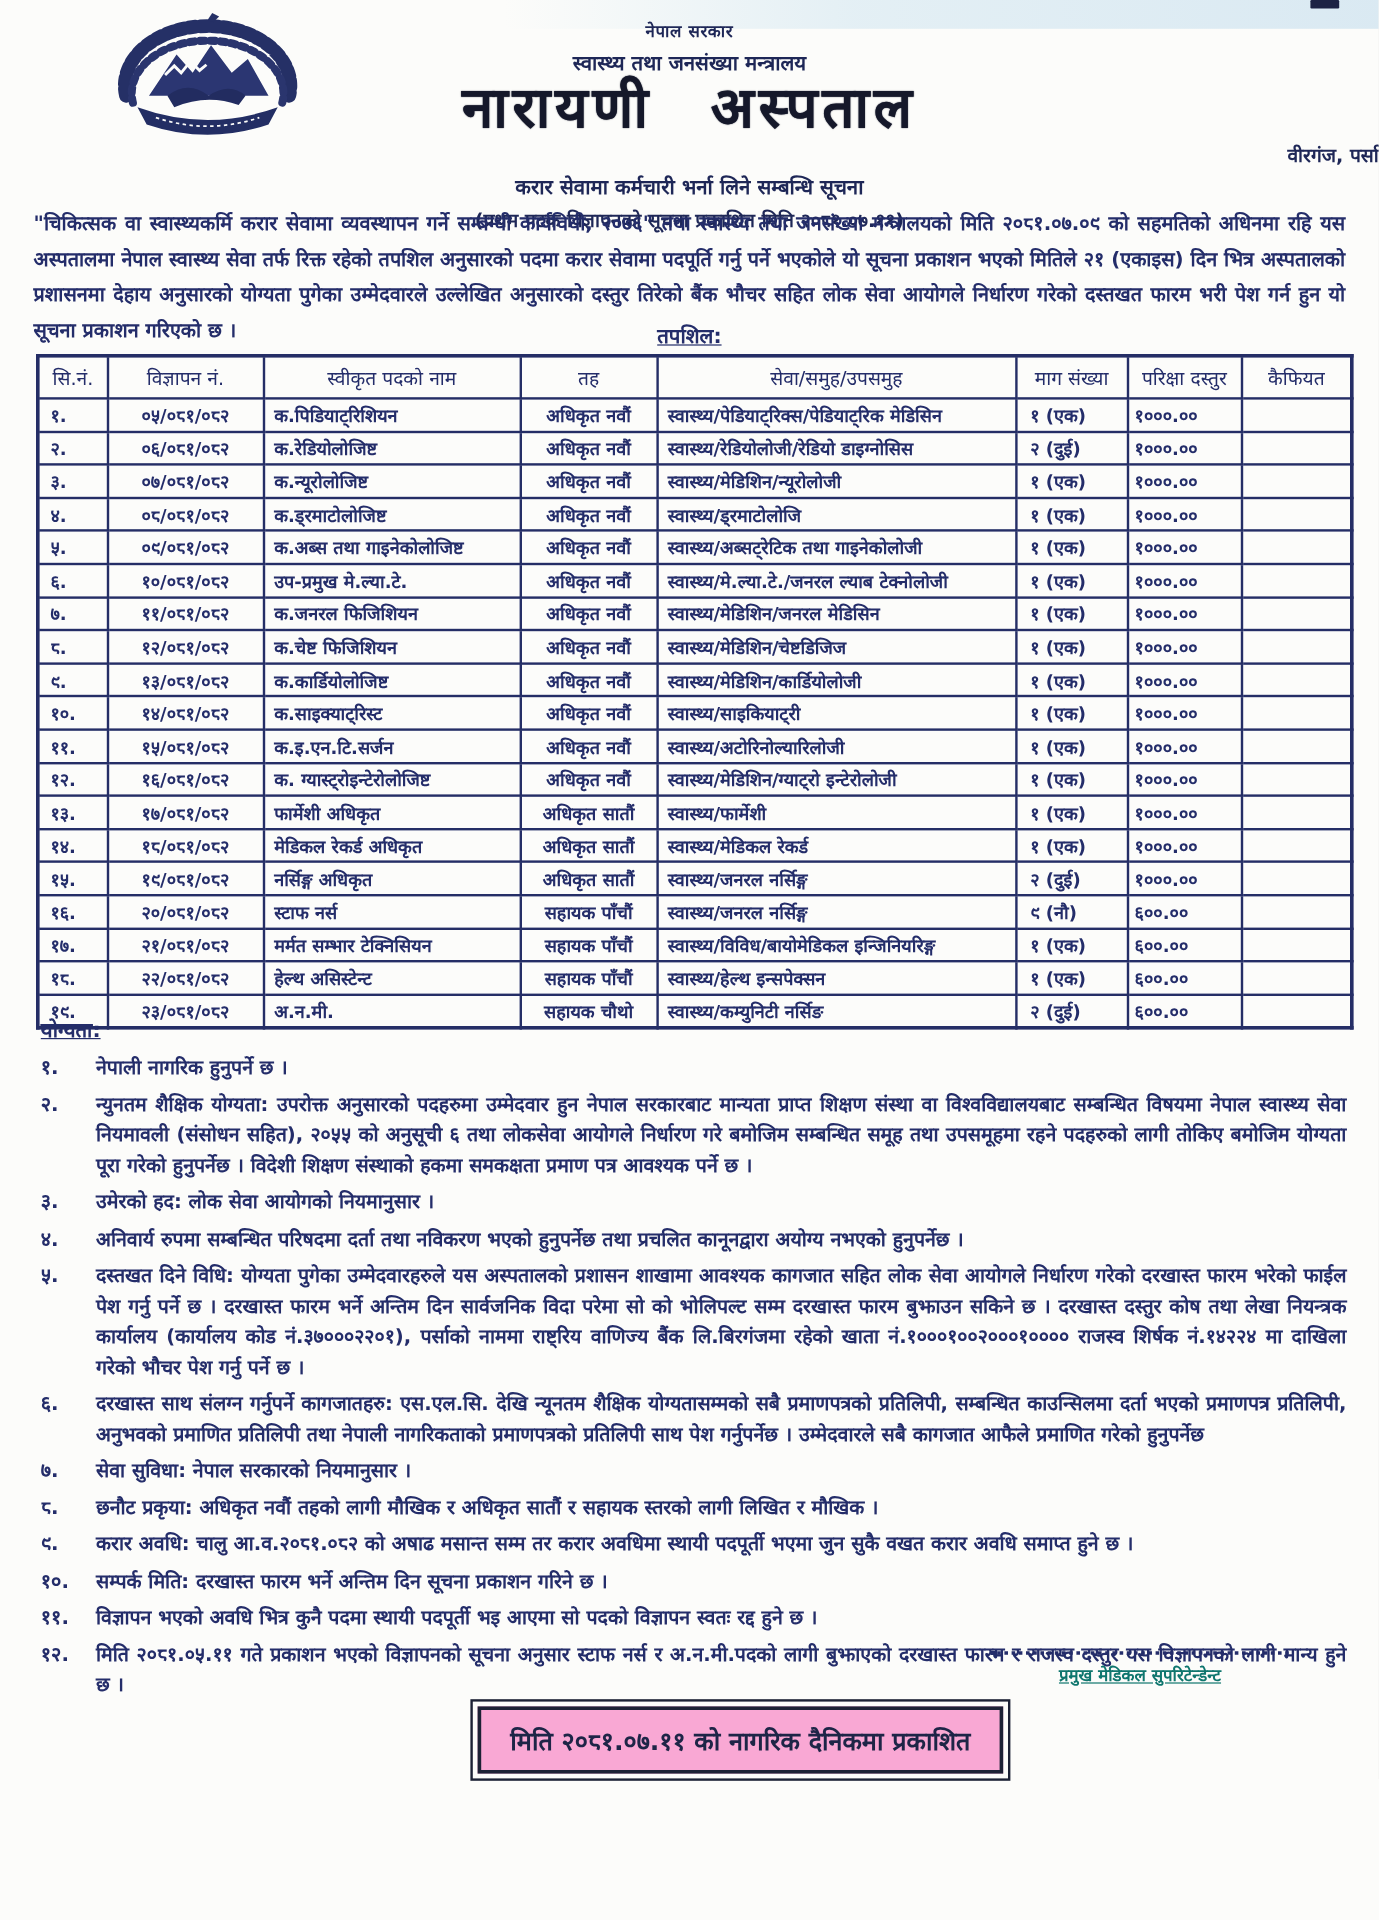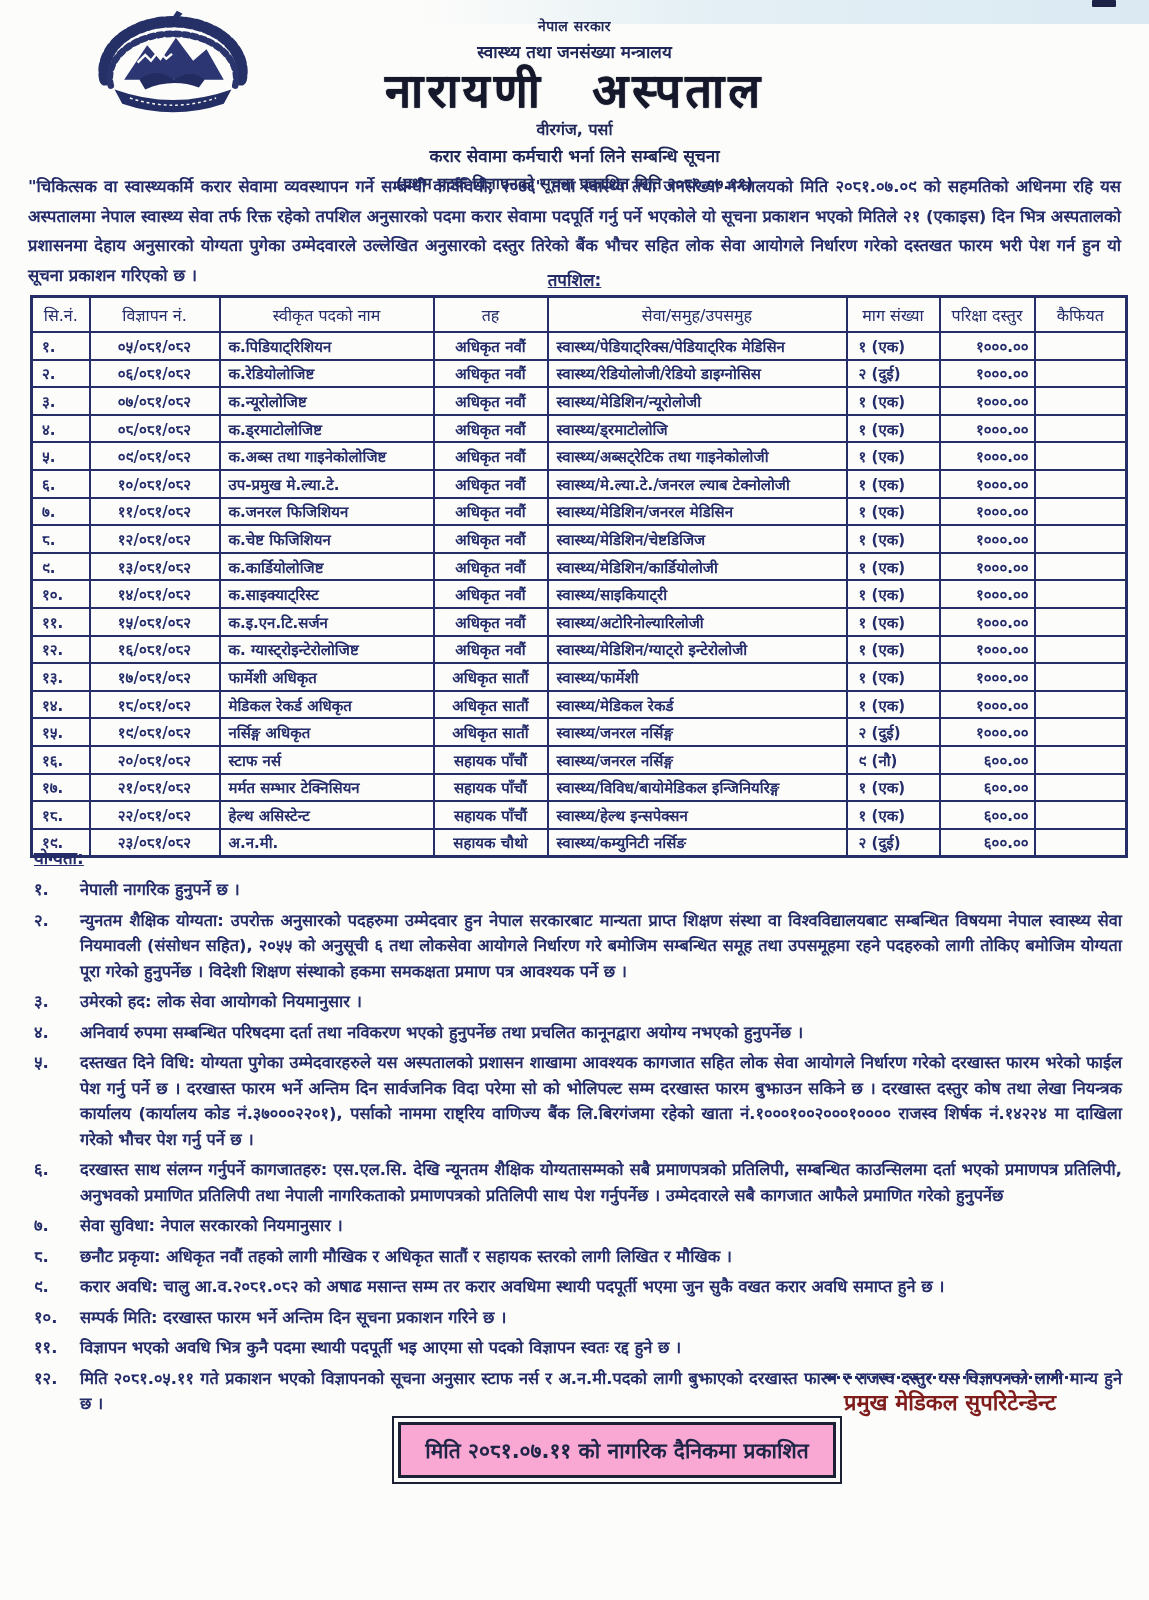--- a/index.html
+++ b/index.html
@@ -23,21 +23,21 @@
   
   .hdr{position:absolute;top:16px;left:0;width:100%;text-align:center;}
   .emblem{position:absolute;top:8px;left:82px;width:182px;height:112px;}
   .gov-line{font-size:14px;font-weight:700;color:#1e2757;letter-spacing:.5px;}
   .ministry-line{font-size:17px;font-weight:700;color:#1e2757;margin-top:5px;}
   .hospital-name{
     font-size:47px;font-weight:800;color:#15182a;letter-spacing:4px;
     margin-top:2px;line-height:52px;word-spacing:28px;
     text-shadow:0 0 1px #15182a;
   }
-  .location-line{font-size:16px;font-weight:700;color:#1e2757;margin-top:1px;}
+  .location-line{font-size:16px;font-weight:700;color:#1e2757;margin-top:1px;text-align:right;}
   .notice-title{font-size:17px;font-weight:700;color:#1e2757;margin-top:4px;}
   .publish-line{font-size:16px;font-weight:700;color:#1e2757;margin-top:5px;}
   
   .intro{
     position:absolute;top:172px;left:28px;width:1093px;
     font-size:16.5px;font-weight:600;line-height:29.5px;
     text-align:justify;color:#242d6a;margin:0;
   }
   .tapsil{
     position:absolute;top:268px;left:0;width:100%;text-align:center;
@@ -54,38 +54,38 @@
     color:#242d6a;
   }
   table.vac th{height:33px;font-size:16px;font-weight:400;padding:0 3px;}
   table.vac td{height:25.6px;font-size:15px;font-weight:700;padding:0 5px;}
   .c-sn{text-align:left;padding-left:9px!important;}
   .c-adno{text-align:center;}
   .c-post{text-align:left;padding-left:8px!important;}
   .c-level{text-align:center;}
   .c-service{text-align:left;padding-left:8px!important;border-radius:13px;}
   .c-qty{text-align:left;padding-left:11px!important;}
-  .c-fee{text-align:right;}
+  .c-fee{text-align:left;}
   .c-remark{text-align:center;}
   
   .quals{position:absolute;top:846px;left:34px;width:1088px;}
   .qual-title{
     font-size:17px;font-weight:700;text-decoration:underline;
     color:#242d6a;margin-bottom:8px;
   }
   .qual-item{display:flex;margin-bottom:5px;}
   .qnum{flex:0 0 46px;font-size:16.5px;font-weight:700;color:#242d6a;line-height:25.5px;}
   .qtext{
     flex:1;font-size:16.3px;font-weight:600;color:#242d6a;
     line-height:25.5px;text-align:justify;
   }
   
   .signature{position:absolute;top:1364px;left:822px;width:256px;text-align:center;}
   .dotted-line{border-bottom:3px dotted #242d6a;height:12px;width:248px;margin:0 auto;}
-  .sig-label{font-size:22px;font-weight:700;color:#7f1d1d;margin-top:7px;}
+  .sig-label{font-size:14px;font-weight:700;color:#0f766e;margin-top:7px;text-decoration:underline;}
   
   .footer-box{
     position:absolute;top:1422px;left:360px;width:432px;height:50px;
     border:3px solid #1c2135;outline:2px solid #1c2135;outline-offset:4px;
     display:flex;align-items:center;justify-content:center;background:#f9a8d4;margin-left:38px;
   }
   .footer-box span{font-size:21px;font-weight:700;color:#1e2547;}
 </style>
 </head>
 <body>

